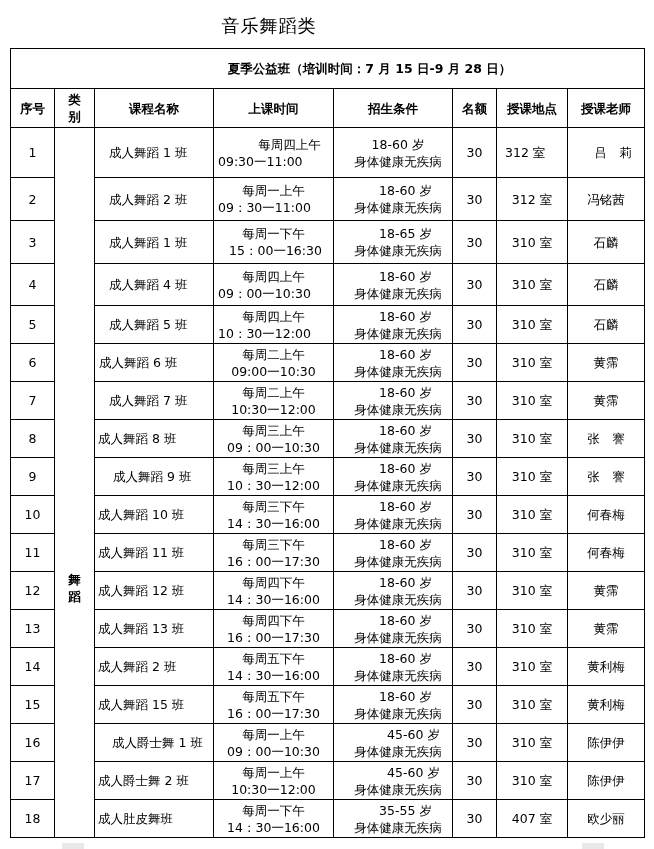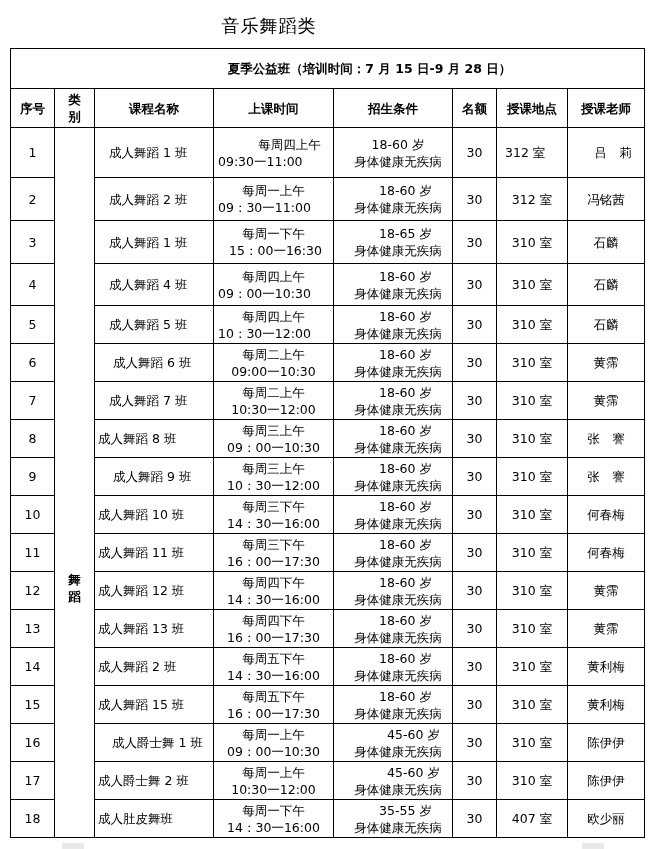--- a/index.html
+++ b/index.html
@@ -193,21 +193,21 @@
         <td class="cond-cell" style="padding-left:10px">
           <span class="c1" style="padding-left:25px;margin-left:-10px">18-60 岁</span>
           <span class="c2">身体健康无疾病</span>
         </td>
         <td>30</td>
         <td style="">310 室</td>
         <td class="teacher-cell" style="">石麟</td>
       </tr>
       <tr style="height: 38px;">
         <td class="num-cell">6</td>
-        <td class="name-cell" style="padding-left:18px"><span>成人舞蹈 6 班</span></td>
+        <td class="name-cell" style="padding-left:4px"><span>成人舞蹈 6 班</span></td>
         <td class="time-cell">
           <span class="t1" style="">每周二上午</span>
           <span class="t2" style="">09:00一10:30</span>
         </td>
         <td class="cond-cell" style="padding-left:10px">
           <span class="c1" style="padding-left:25px;margin-left:-10px">18-60 岁</span>
           <span class="c2">身体健康无疾病</span>
         </td>
         <td>30</td>
         <td style="">310 室</td>

